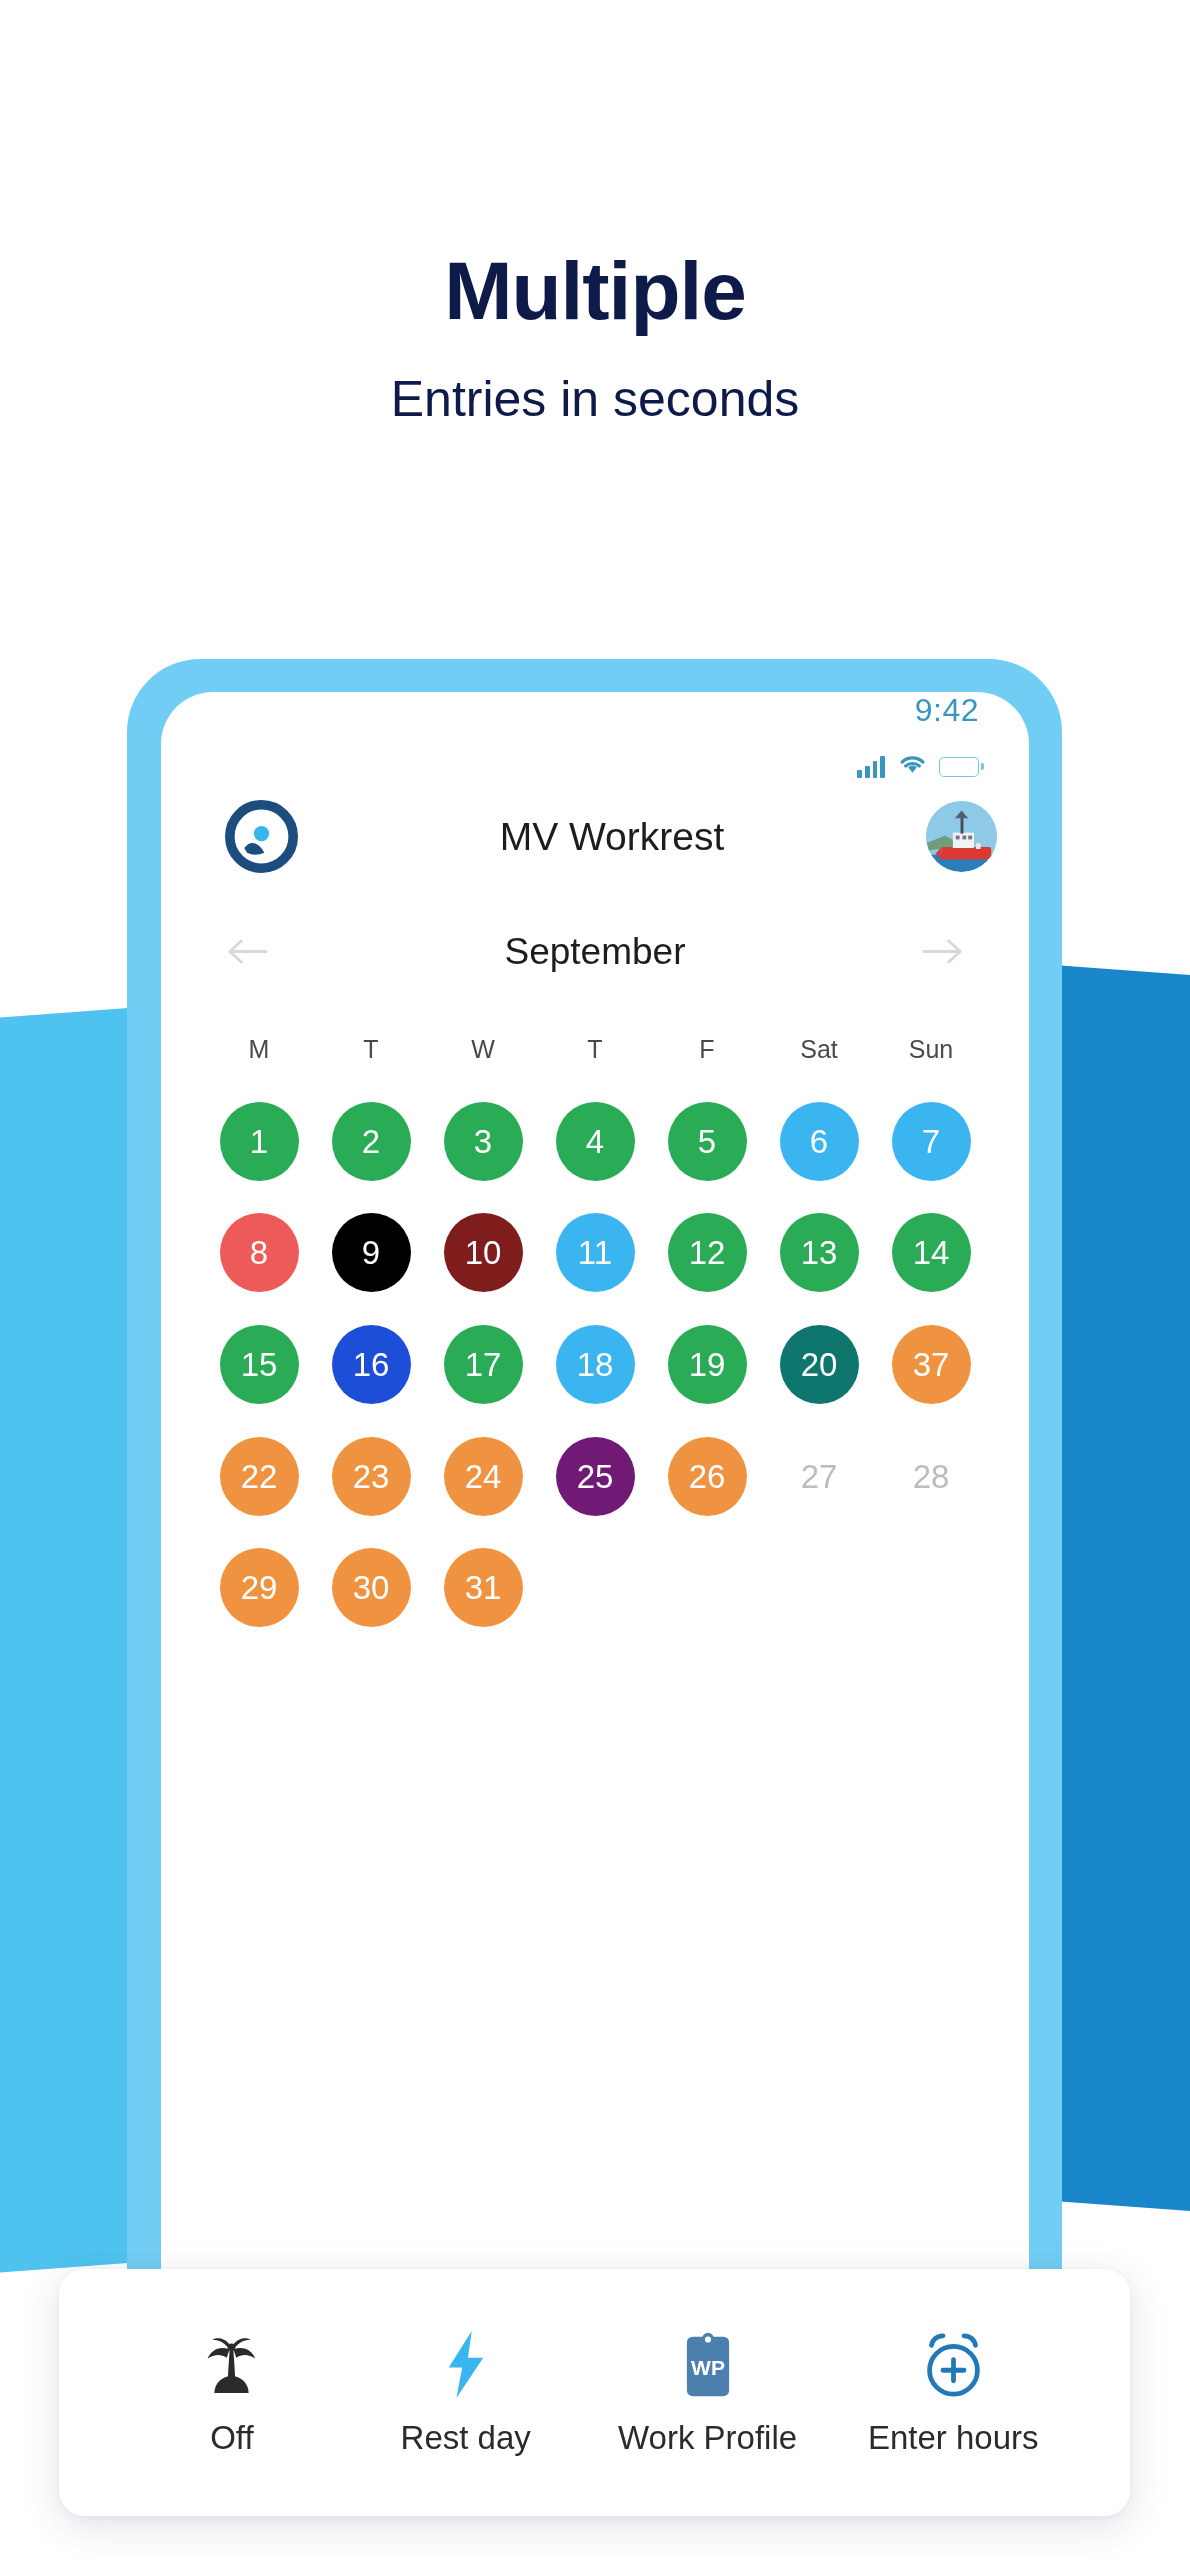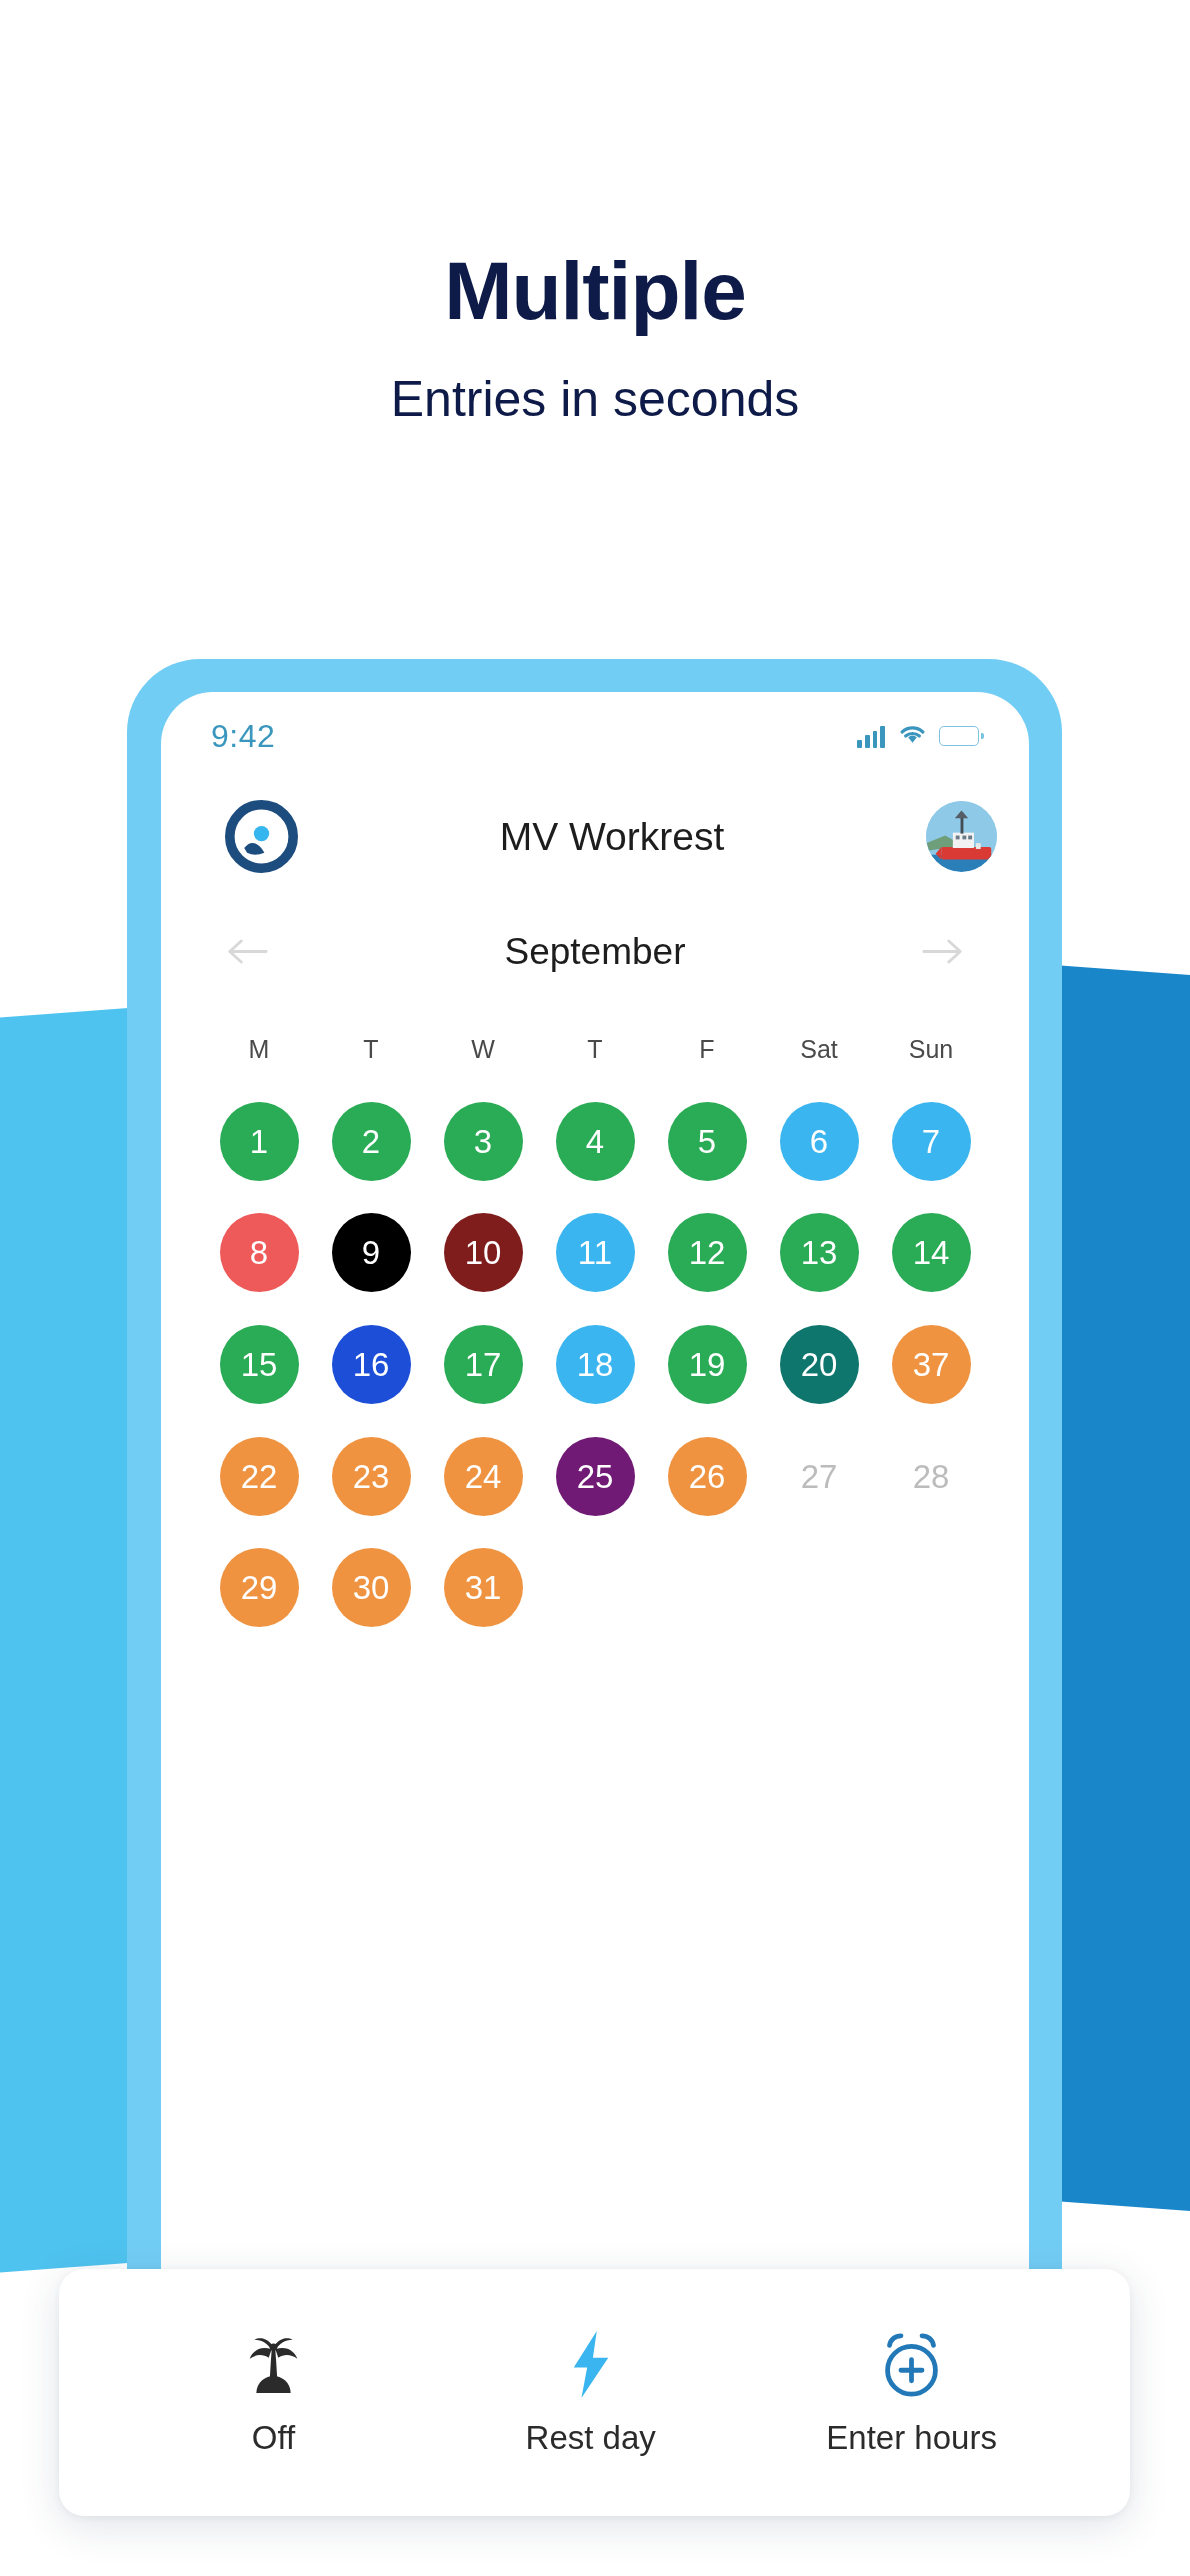--- a/index.html
+++ b/index.html
@@ -92,23 +92,24 @@
     border-top-right-radius: 52px;
     z-index: 4;
     overflow: hidden;
   }
 
   
   .status-bar {
     position: relative;
     height: 88px;
     display: flex;
-    align-items: center;
+    align-items: flex-end;
     justify-content: space-between;
     padding: 0 50px;
+    flex-direction: column;
   }
   .status-time {
     font-size: 32px;
     color: #3a96bd;
     font-weight: normal;
     letter-spacing: 0.5px;
   }
   .status-icons {
     display: flex;
     align-items: center;
@@ -530,20 +531,31 @@
       <div class="tool-item">
         <div class="tool-icon">
           <svg width="46" height="71" viewBox="0 0 48 74">
             <path d="M30 2 L6 40 L20 40 L14 72 L42 30 L26 30 Z" fill="#3ab5ef"></path>
           </svg>
         </div>
         <div class="tool-label">Rest day</div>
       </div>
       <div class="tool-item">
         <div class="tool-icon">
+          <svg width="58" height="71" viewBox="0 0 60 74">
+            <rect x="8" y="8" width="44" height="62" rx="6" fill="#4a7fae"></rect>
+            <path d="M24 10 A6 6 0 0 1 36 10 L36 14 L24 14 Z" fill="#4a7fae"></path>
+            <circle cx="30" cy="11" r="3.2" fill="#ffffff"></circle>
+            <text x="30" y="48" font-family="Liberation Sans, sans-serif" font-size="22" font-weight="bold" fill="#ffffff" text-anchor="middle">WP</text>
+          </svg>
+        </div>
+        <div class="tool-label">Work Profile</div>
+      </div>
+      <div class="tool-item">
+        <div class="tool-icon">
           <svg width="67" height="69" viewBox="0 0 70 72">
             <path d="M12 16 A12 12 0 0 1 24 6" stroke="#2379b8" stroke-width="5" fill="none" stroke-linecap="round"></path>
             <path d="M58 16 A12 12 0 0 0 46 6" stroke="#2379b8" stroke-width="5" fill="none" stroke-linecap="round"></path>
             <circle cx="35" cy="42" r="25" stroke="#2379b8" stroke-width="5" fill="none"></circle>
             <path d="M35 31 V53 M24 42 H46" stroke="#2379b8" stroke-width="5" fill="none" stroke-linecap="round"></path>
           </svg>
         </div>
         <div class="tool-label">Enter hours</div>
       </div>
     </div>

